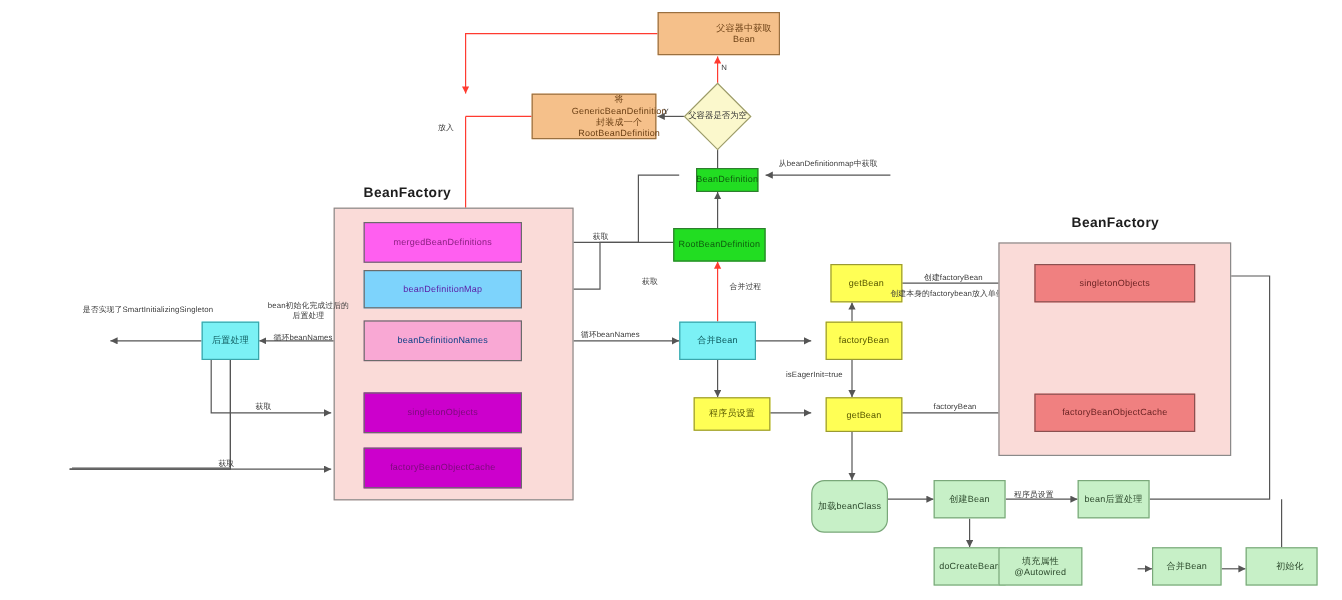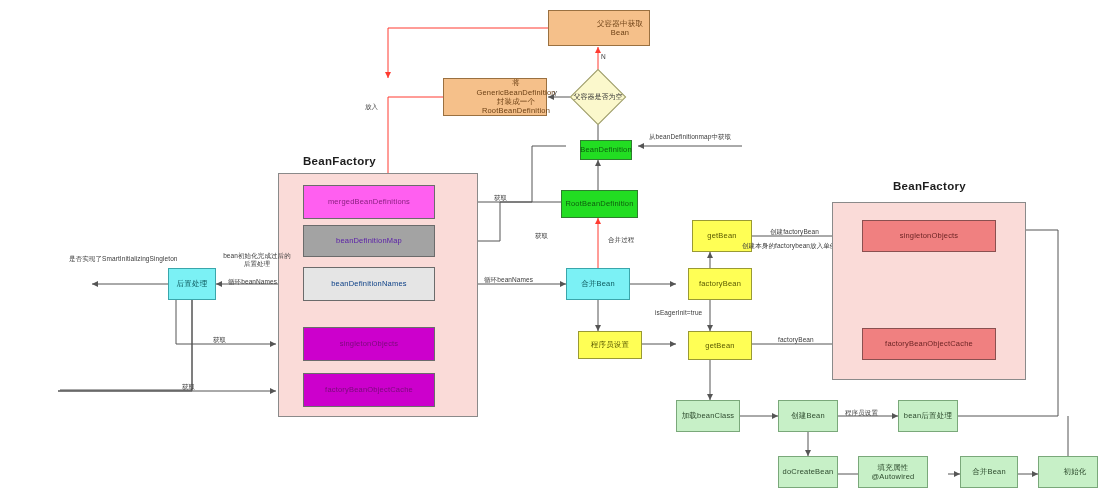--- a/index.html
+++ b/index.html
@@ -6,22 +6,22 @@
   body{width:1118px;height:500px;overflow:hidden;font-family:"Liberation Sans","DejaVu Sans",sans-serif;}
   #stage{position:relative;width:1118px;height:500px;}
   svg#wires{position:absolute;left:0;top:0;width:1118px;height:500px;}
   .node{position:absolute;box-sizing:border-box;display:flex;align-items:center;justify-content:center;text-align:center;border:1px solid #6b6b6b;font-size:7.5px;line-height:1.25;letter-spacing:.2px;padding:1px 2px;}
   .panel{position:absolute;box-sizing:border-box;background:#fadbd8;border:1px solid #8a8a8a;}
   .panel-title{position:absolute;font-weight:bold;font-size:11.5px;color:#1d1d1d;letter-spacing:.3px;}
   .diamond{position:absolute;box-sizing:border-box;background:#fbf8cc;border:1px solid #9a9a6a;transform:rotate(45deg);}
   .diamond-label{position:absolute;display:flex;align-items:center;justify-content:center;text-align:center;font-size:7px;line-height:1.25;color:#333;}
   .elabel{position:absolute;font-size:6.5px;color:#3a3a3a;line-height:1.3;text-align:center;white-space:pre;letter-spacing:.1px;}
   .magenta{background:#ff5ff0;color:#8a1f80;}
-  .purple{background:#a3a3a3;color:#5b21a8;}
-  .blue{background:#e5e5e5;color:#0b3f86;}
+  .purple{background:#7dd3fc;color:#5b21a8;}
+  .blue{background:#f9a8d4;color:#0b3f86;}
   .darkmag{background:#cc00cc;color:#7a0a7a;}
   .salmon{background:#f08080;color:#6b2323;border-color:#8a5050;}
   .green{background:#22dd22;color:#0e5c0e;border-color:#2e7d2e;}
   .lightgreen{background:#c7f0c7;color:#2d4a2d;border-color:#7aa87a;}
   .yellow{background:#ffff55;color:#595900;border-color:#9a9a33;margin-left:12px;}
   .cyan{background:#7bf1f5;color:#0d5a5e;border-color:#3aa6ab;text-align:right;}
   .orange{background:#f5c08a;color:#6b3f14;border-color:#9a7040;padding-left:44px;}
   .yellowgreen{background:#9ae84a;color:#2f4a12;border-color:#6a9a33;}
 </style>
 </head>
@@ -157,24 +157,24 @@
   <div class="elabel" style="left:770px;top:228px;">创建factoryBean</div>
   <div class="elabel" style="left:742px;top:242px;">创建本身的factorybean放入单例</div>
   <div class="elabel" style="left:778px;top:336px;">factoryBean</div>
 
   <div class="panel-title" style="left:893px;top:180px;">BeanFactory</div>
   <div class="panel" style="left:832px;top:202px;width:194px;height:178px;"></div>
 
   <div class="node salmon" style="left:862px;top:220px;width:134px;height:32px;">singletonObjects</div>
   <div class="node salmon" style="left:862px;top:328px;width:134px;height:32px;">factoryBeanObjectCache</div>
 
-  <div class="node lightgreen" style="left:676px;top:400px;width:64px;height:32px;">加载beanClass</div>
+  <div class="node lightgreen" style="left:676px;top:400px;width:64px;height:44px;border-radius:11px;">加载beanClass</div>
   <div class="node lightgreen" style="left:778px;top:400px;width:60px;height:32px;">创建Bean</div>
   <div class="node lightgreen" style="left:898px;top:400px;width:60px;height:32px;">bean后置处理</div>
   <div class="node lightgreen" style="left:778px;top:456px;width:60px;height:32px;">doCreateBean</div>
-  <div class="node lightgreen" style="left:832px;top:456px;width:70px;height:32px;white-space:pre-line;margin-left:26px;">填充属性
+  <div class="node lightgreen" style="left:832px;top:456px;width:70px;height:32px;white-space:pre-line;">填充属性
 @Autowired</div>
   <div class="node lightgreen" style="left:960px;top:456px;width:58px;height:32px;">合并Bean</div>
   <div class="node lightgreen" style="left:1038px;top:456px;width:60px;height:32px;padding-left:16px;">初始化</div>
 
   <div class="elabel" style="left:845px;top:409px;">程序员设置</div>
 
 </div>
 
 </body></html>

